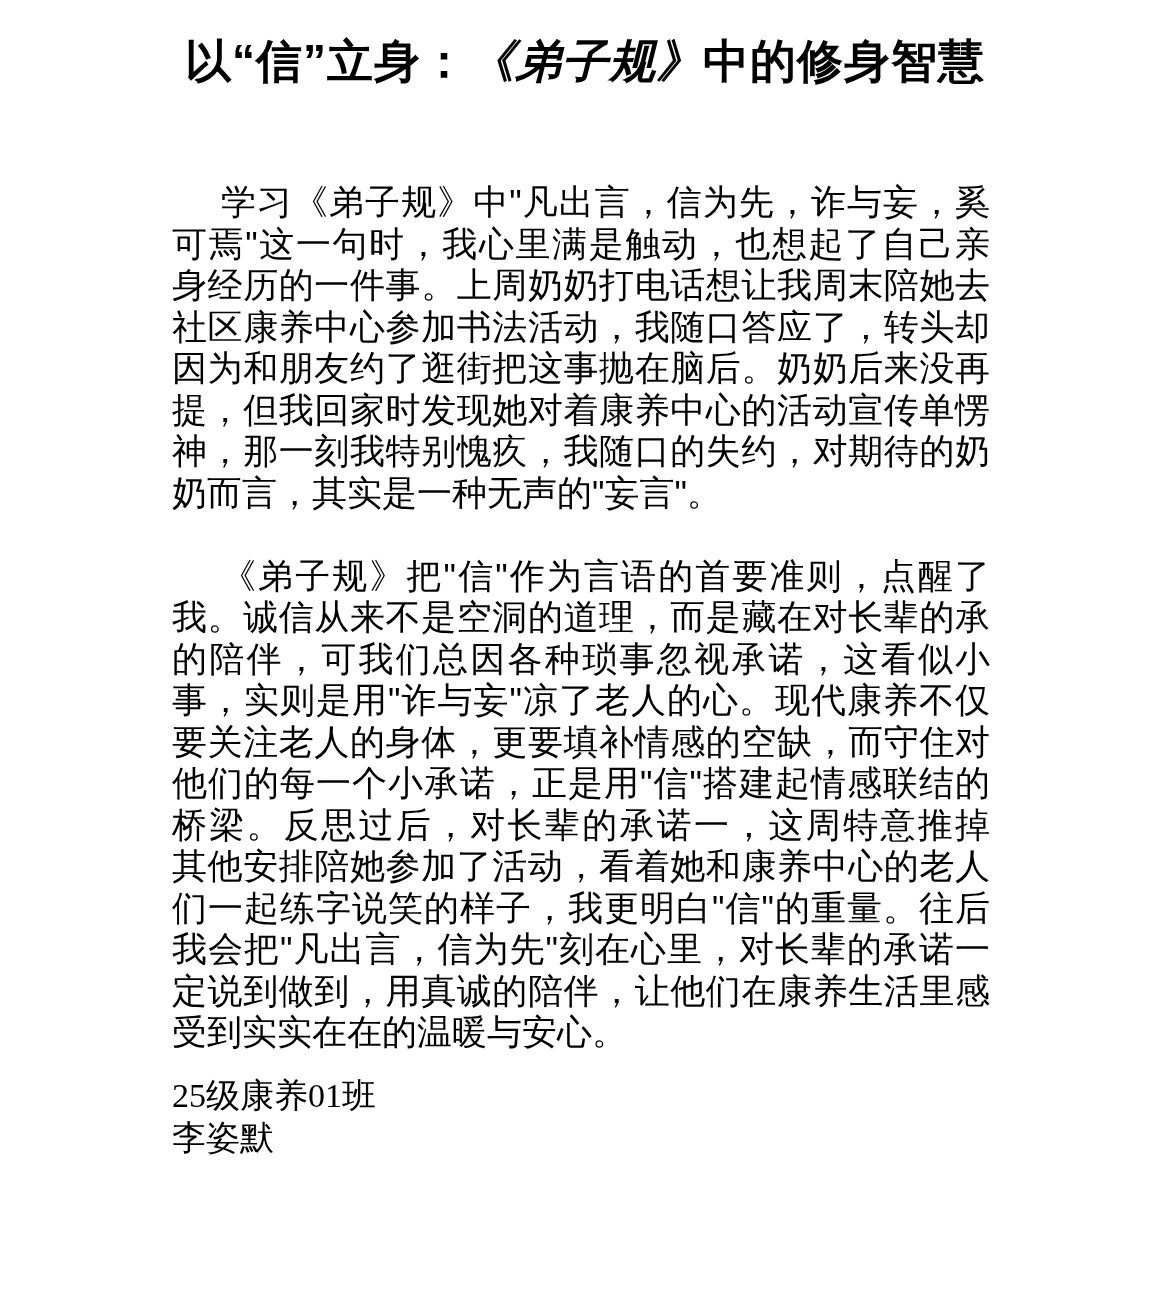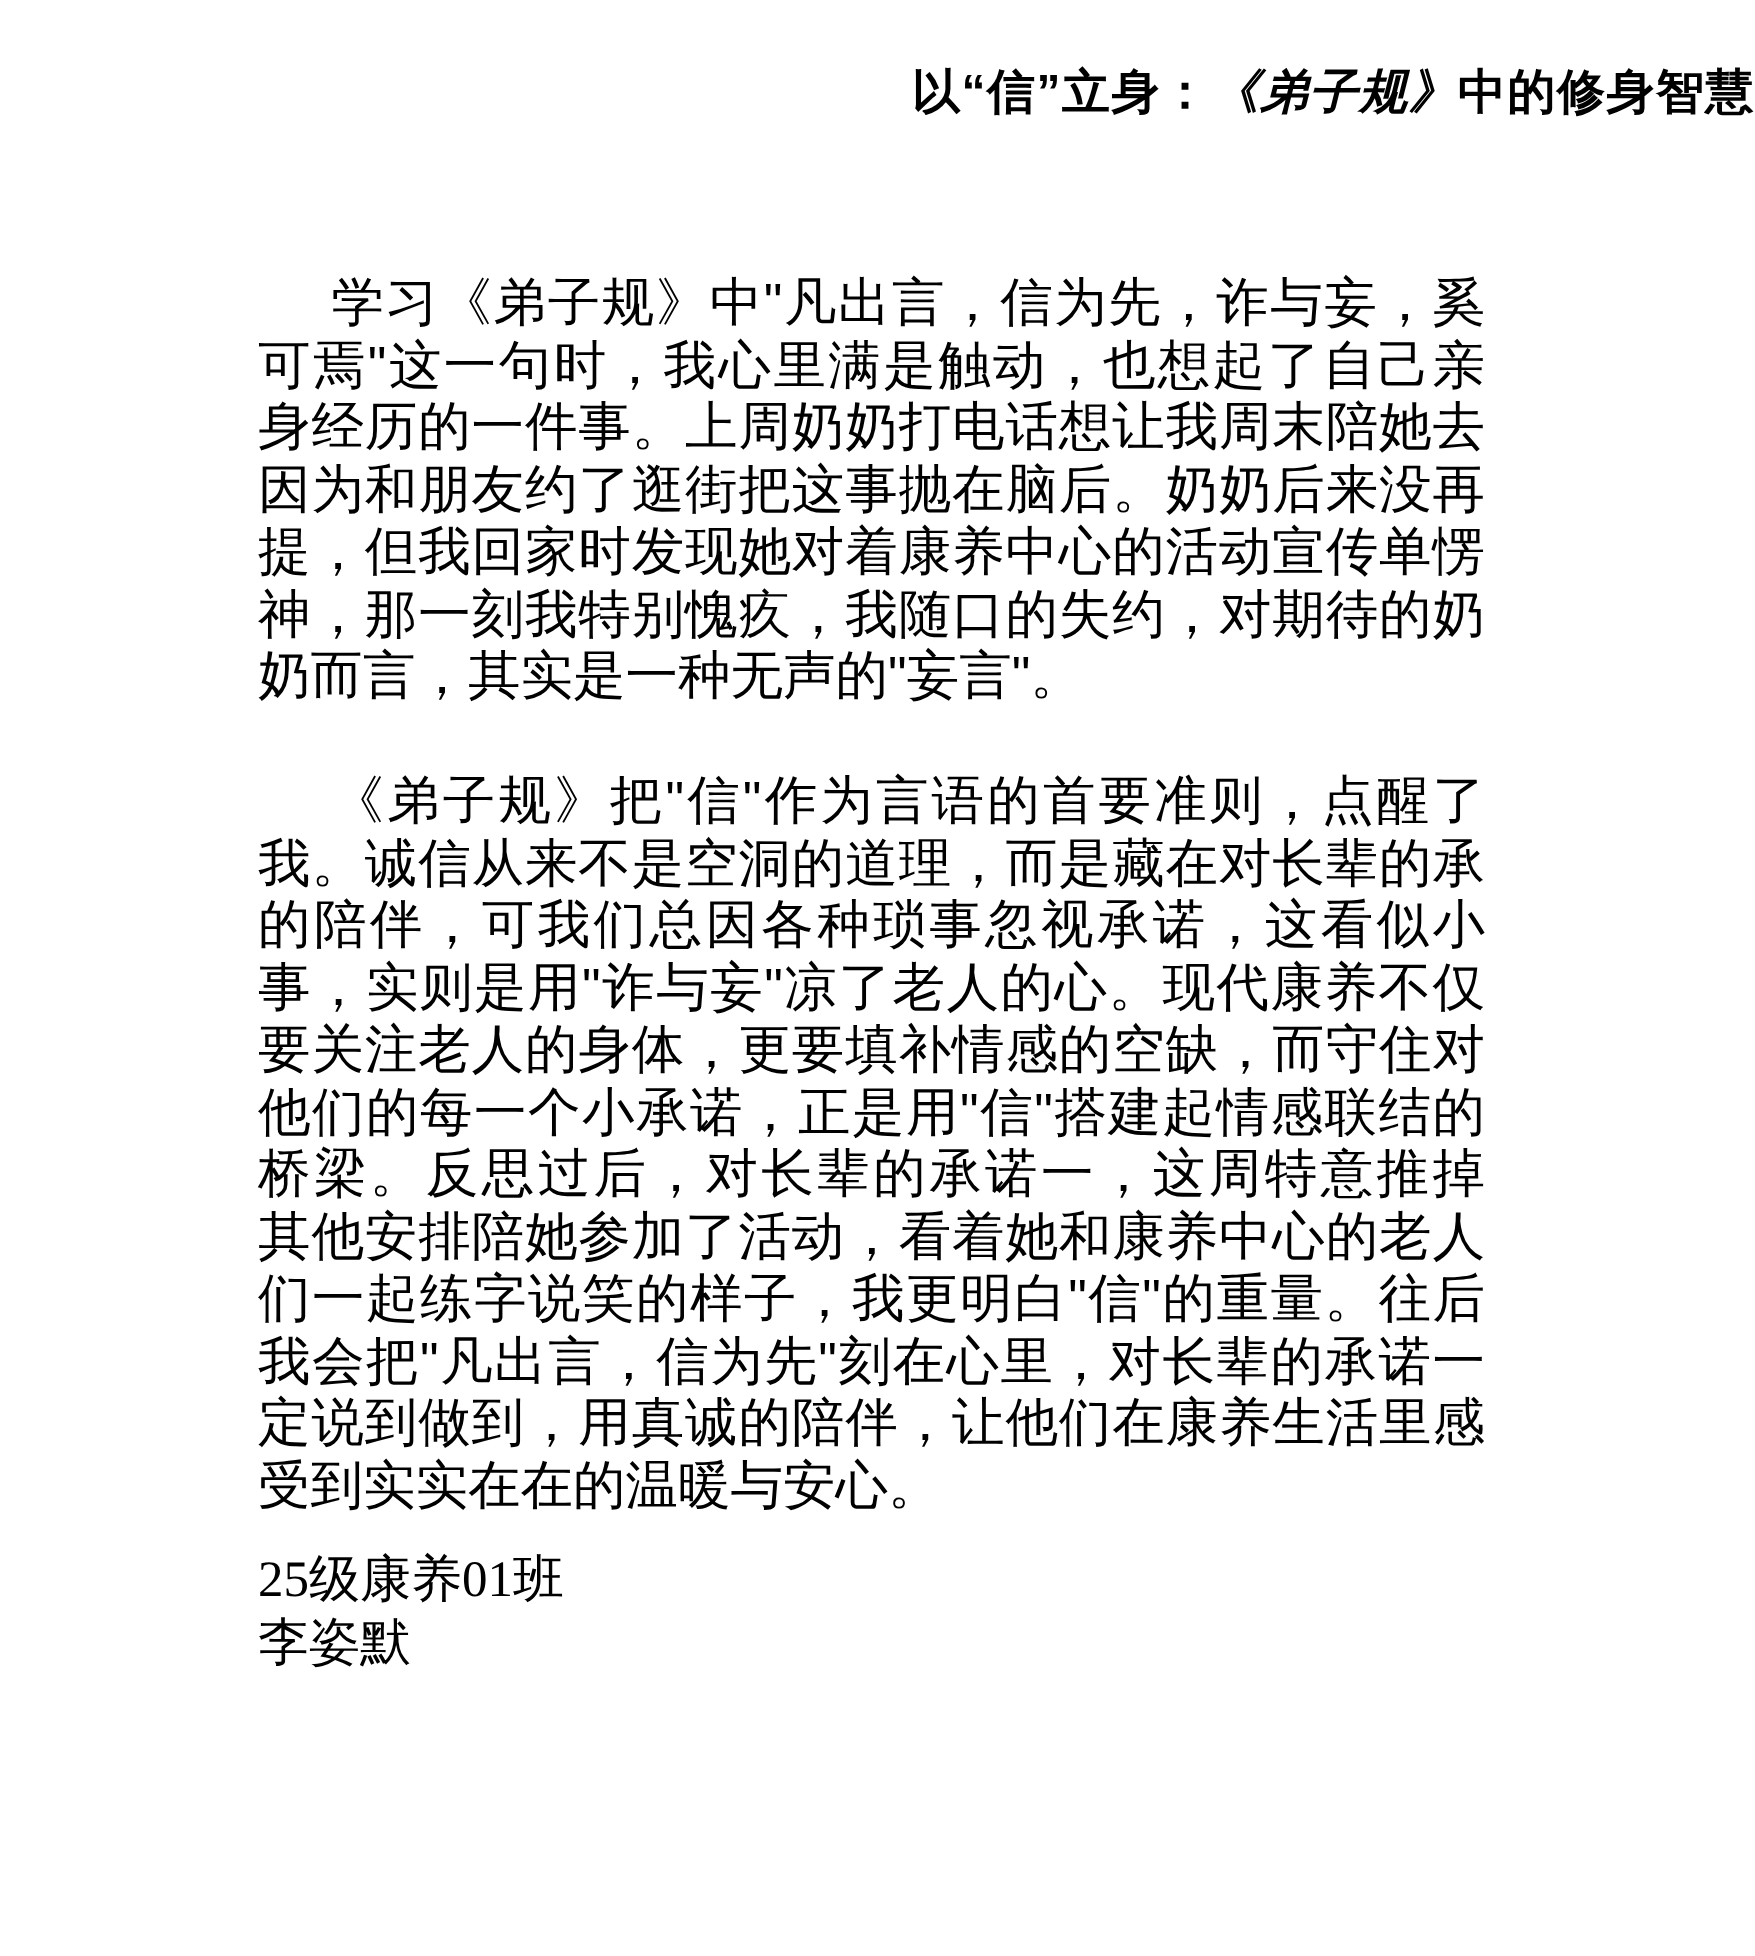--- a/index.html
+++ b/index.html
@@ -12,22 +12,22 @@
     font-family: "Liberation Sans", sans-serif;
     overflow: hidden;
   }
   .page {
     width: 1170px;
     min-height: 1304px;
     padding-top: 34px;
   }
   .title {
     margin: 0;
-    text-align: right;
-    font-size: 32px;
+    text-align: center;
+    font-size: 46px;
     line-height: 55px;
     font-weight: bold;
     font-family: "Liberation Sans", sans-serif;
     letter-spacing: 1px;
   }
   .title .book { font-style: italic; }
   .content {
     margin-left: 172px;
     width: 818px;
     margin-top: 92px;
@@ -57,20 +57,21 @@
 <div class="page">
 
   <h1 class="title"><span>以“信”立身：</span><span class="book">《弟子规》</span><span>中的修身智慧</span></h1>
 
   <div class="content">
 
     <div class="paragraph">
       <div class="line just first">学习《弟子规》中"凡出言，信为先，诈与妄，奚</div>
       <div class="line just">可焉"这一句时，我心里满是触动，也想起了自己亲</div>
       <div class="line just">身经历的一件事。上周奶奶打电话想让我周末陪她去</div>
+      <div class="line just">社区康养中心参加书法活动，我随口答应了，转头却</div>
       <div class="line just">因为和朋友约了逛街把这事抛在脑后。奶奶后来没再</div>
       <div class="line just">提，但我回家时发现她对着康养中心的活动宣传单愣</div>
       <div class="line just">神，那一刻我特别愧疚，我随口的失约，对期待的奶</div>
       <div class="line last">奶而言，其实是一种无声的"妄言"。</div>
     </div>
 
     <div class="paragraph">
       <div class="line just first">《弟子规》把"信"作为言语的首要准则，点醒了</div>
       <div class="line just">我。诚信从来不是空洞的道理，而是藏在对长辈的承</div>
       <div class="line just">的陪伴，可我们总因各种琐事忽视承诺，这看似小</div>

